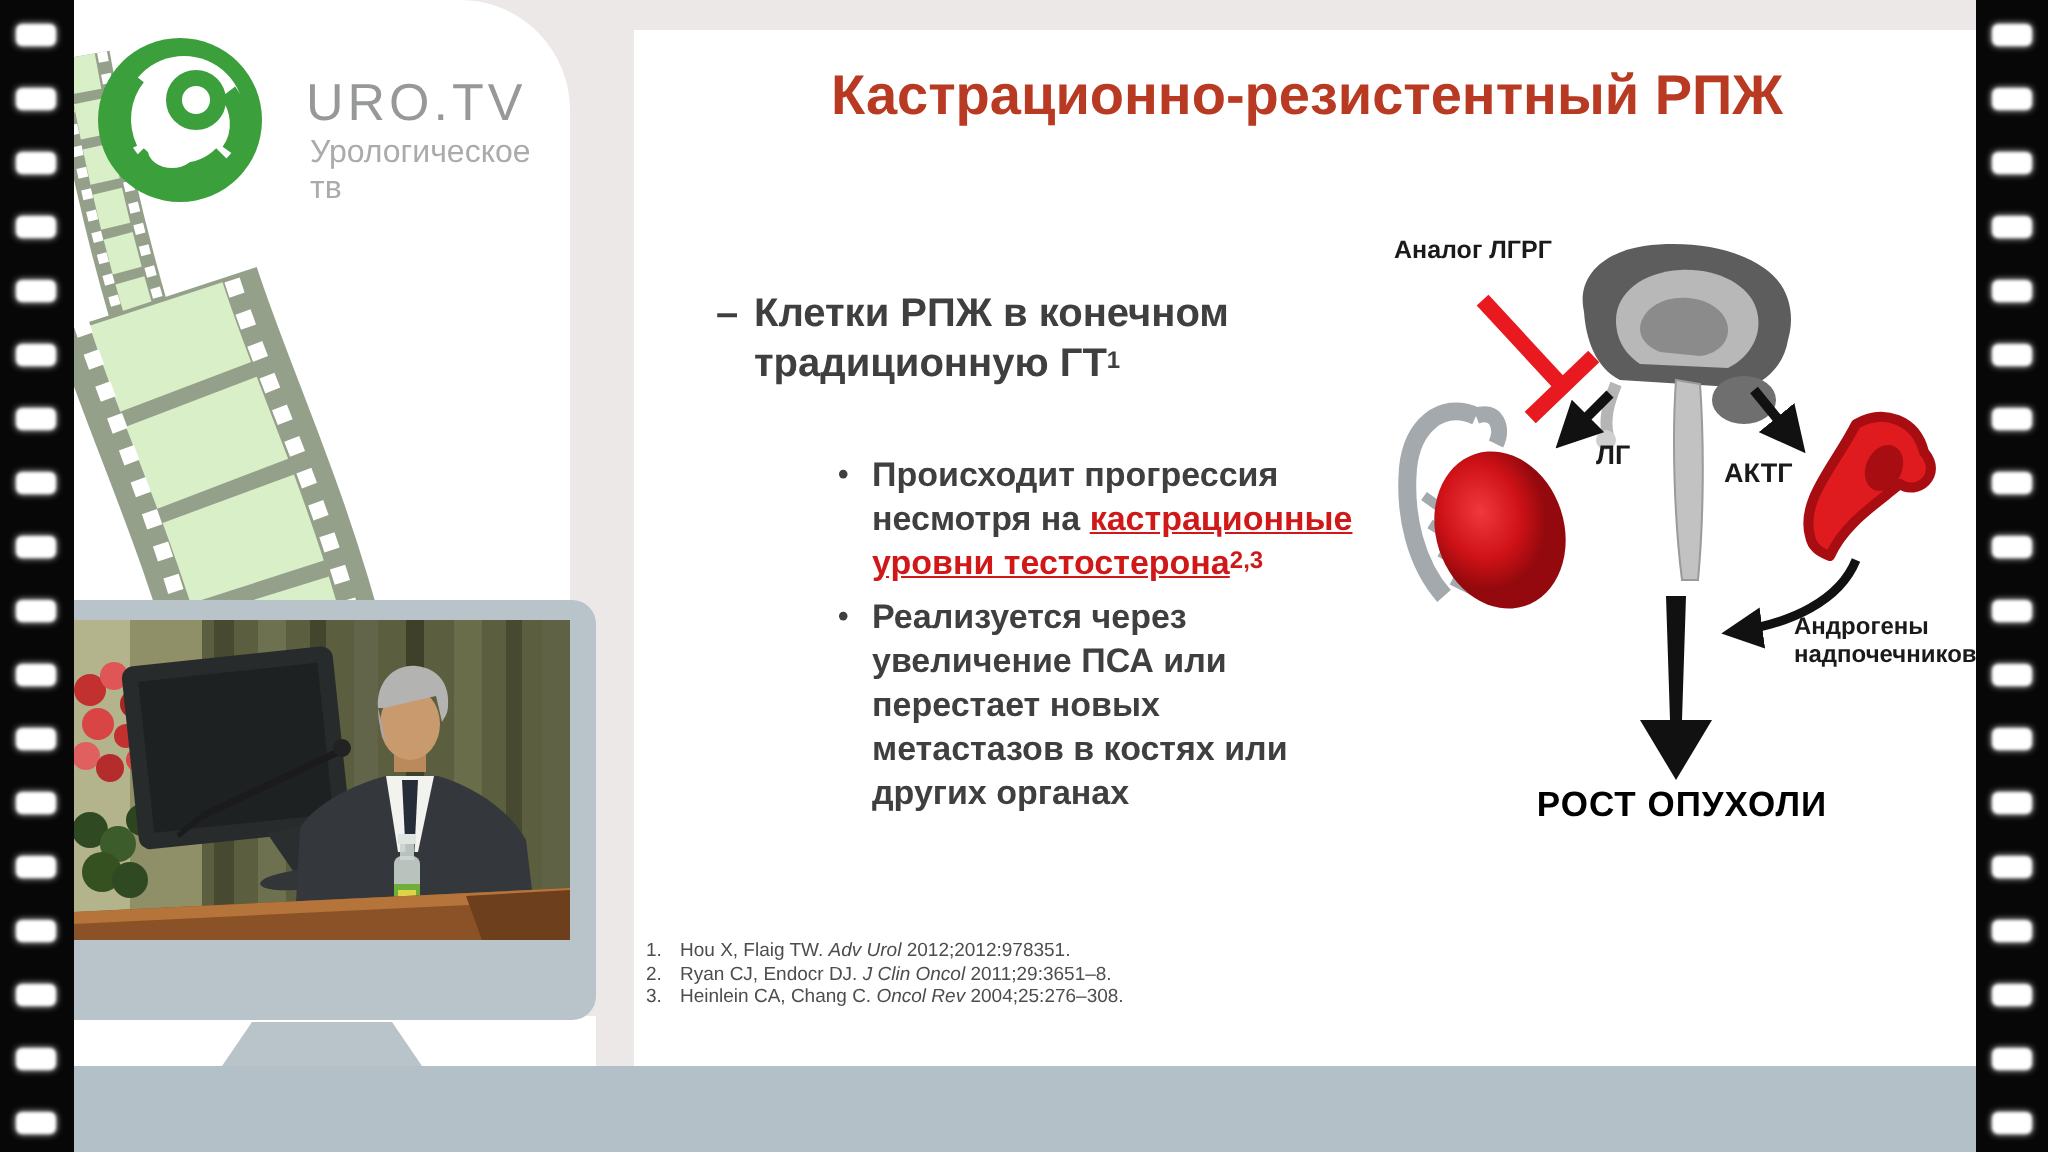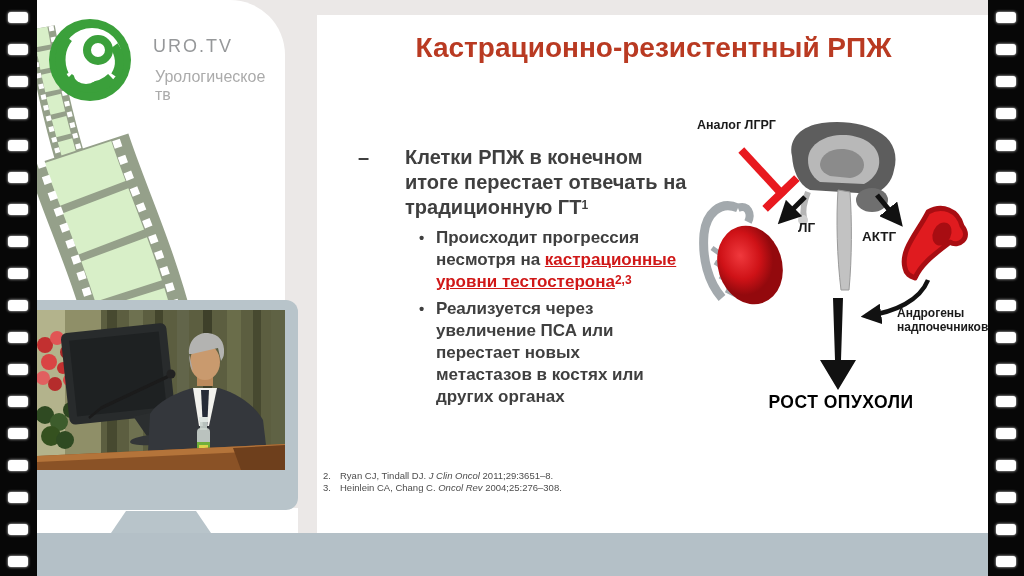--- a/index.html
+++ b/index.html
@@ -14,21 +14,21 @@
   .hole{position:absolute;width:20px;height:11px;background:#ffffff;border-radius:3px;
         filter:blur(.7px);box-shadow:0 0 3px rgba(255,255,255,.9);}
 
   
   #left-bg{left:37px;top:0;width:280px;height:533px;background:#ebe8e7;z-index:1;}
   #left-white{left:37px;top:0;width:248px;height:533px;background:#ffffff;border-radius:0 55px 0 0;z-index:2;}
   #ribbons{left:0;top:0;width:330px;height:576px;z-index:3;pointer-events:none;}
 
   
   #logo{left:42px;top:12px;width:240px;height:100px;z-index:4;}
-  #logo-text{position:absolute;left:111px;top:24px;color:#96989a;font-size:18px;letter-spacing:2px;}
+  #logo-text{position:absolute;left:111px;top:24px;color:#96989a;font-size:26px;letter-spacing:2px;}
   #logo-tagline{position:absolute;left:113px;top:56px;color:#ababab;font-size:16px;}
 
   
   #monitor{left:37px;top:300px;width:261px;height:210px;background:#b8c4ca;border-radius:0 12px 12px 0;z-index:10;}
   #photo{position:absolute;left:0;top:10px;width:248px;height:160px;overflow:hidden;}
   #chin{left:37px;top:508px;width:261px;height:25px;background:#ffffff;z-index:9;}
   #stand{left:111px;top:511px;width:100px;height:22px;background:#b8c4ca;z-index:11;
          clip-path:polygon(15% 0,85% 0,100% 100%,0 100%);}
   #bottom-band{left:37px;top:533px;width:951px;height:43px;background:#b4c0c7;z-index:8;}
 
@@ -36,21 +36,21 @@
   #gutter-top{left:285px;top:0;width:705px;height:15px;background:#ebe8e7;z-index:5;}
   #gutter-left{left:285px;top:0;width:32px;height:533px;background:#ebe8e7;z-index:5;}
 
   
   #slide{left:317px;top:15px;width:673px;height:485px;background:#ffffff;z-index:6;padding-left:40px;}
   #slide-title{position:absolute;left:0;top:17px;width:673px;text-align:center;
                font-size:28px;font-weight:bold;color:#b93a22;}
   .body-text{color:#3f3f3f;font-weight:bold;}
   #bullet1{position:absolute;left:41px;top:130px;width:330px;font-size:20px;line-height:25px;}
   #bullet1 .dash{position:absolute;left:0;top:0;}
-  #bullet1 .btext{margin-left:47px;}
+  #bullet1 .btext{margin-left:19px;}
   .line{display:block;}
   .sub{position:absolute;font-size:17px;line-height:22px;width:280px;}
   #sub1{left:102px;top:212px;}
   #sub2{left:102px;top:283px;}
   .sub .marker{position:absolute;left:0;top:0;font-size:15px;}
   .sub .stext{margin-left:17px;}
   .red-link{color:#d01818;text-decoration:underline;}
   .sup{font-size:12px;vertical-align:top;position:relative;top:-2px;}
   .sup-red{color:#d01818;}
 
@@ -104,21 +104,20 @@
   <div class="abs" id="gutter-top"></div>
   <div class="abs" id="gutter-left"></div>
 
   <div class="abs" id="slide">
     <div id="slide-title">Кастрационно-резистентный РПЖ</div>
 
     <div id="bullet1" class="body-text">
       <span class="dash">–</span>
       <div class="btext">
         <span class="line">Клетки РПЖ в конечном</span>
-        <span class="line">итоге перестает отвечать на</span>
         <span class="line"><span>традиционную ГТ</span><span class="sup">1</span></span>
       </div>
     </div>
 
     <div id="sub1" class="sub body-text">
       <span class="marker">•</span>
       <div class="stext">
         <span class="line">Происходит прогрессия</span>
         <span class="line"><span>несмотря на </span><span class="red-link">кастрационные</span></span>
         <span class="line"><span class="red-link">уровни тестостерона</span><span class="sup sup-red">2,3</span></span>
@@ -190,21 +189,24 @@
       <text x="7" y="21" font-size="12.5" font-weight="bold" fill="#1a1a1a">Аналог ЛГРГ</text>
       <text x="108" y="124" font-size="13.5" font-weight="bold" fill="#1a1a1a">ЛГ</text>
       <text x="172" y="133" font-size="13.5" font-weight="bold" fill="#1a1a1a">АКТГ</text>
       <text x="207" y="209" font-size="12" font-weight="bold" fill="#1a1a1a">Андрогены</text>
       <text x="207" y="223" font-size="12" font-weight="bold" fill="#1a1a1a">надпочечников</text>
       <text x="151" y="300" font-size="17.5" font-weight="bold" fill="#000000" text-anchor="middle" letter-spacing="0.5">РОСТ ОПУХОЛИ</text>
     </svg>
 
     <div id="footnotes">
       <div class="ref-row">
-        <span class="num">2.</span><span>Ryan CJ, Tindall DJ. </span><span class="jrnl">J Clin Oncol</span><span> 2011;29:3651–8.</span>
+        <span class="num">1.</span><span>Hou X, Flaig TW. </span><span class="jrnl">Adv Urol</span><span> 2012;2012:978351.</span>
+      </div>
+      <div class="ref-row">
+        <span class="num">2.</span><span>Ryan CJ, Endocr DJ. </span><span class="jrnl">J Clin Oncol</span><span> 2011;29:3651–8.</span>
       </div>
       <div class="ref-row">
         <span class="num">3.</span><span>Heinlein CA, Chang C. </span><span class="jrnl">Oncol Rev</span><span> 2004;25:276–308.</span>
       </div>
     </div>
   </div>
 
   <div class="abs" id="bottom-band"></div>
   <div class="abs" id="chin"></div>
   <div class="abs" id="stand"></div>

